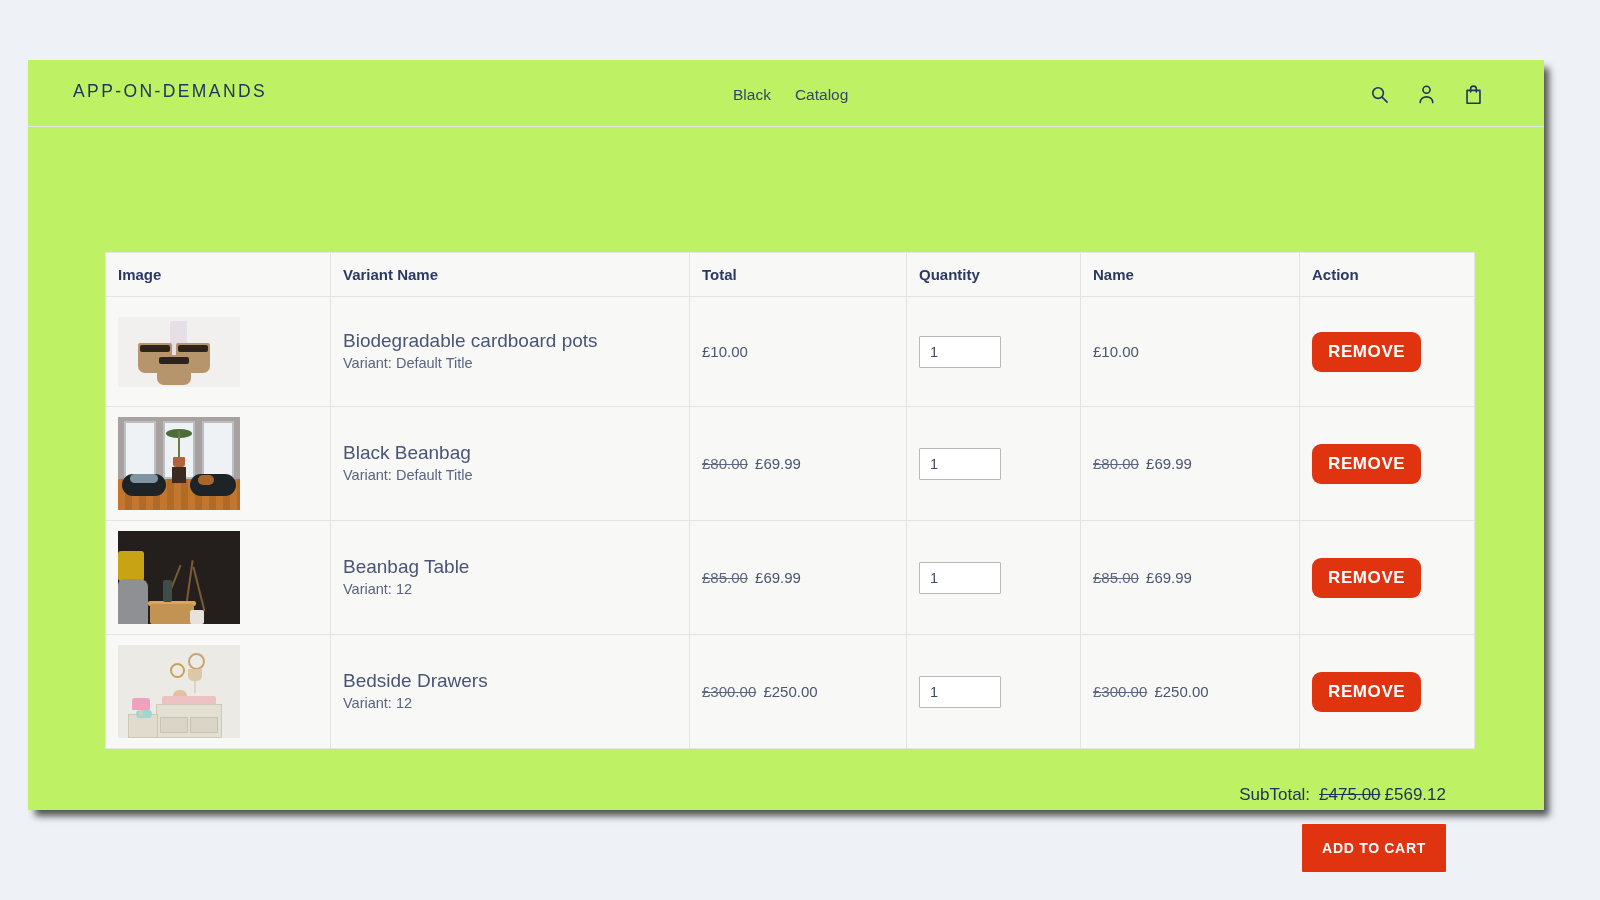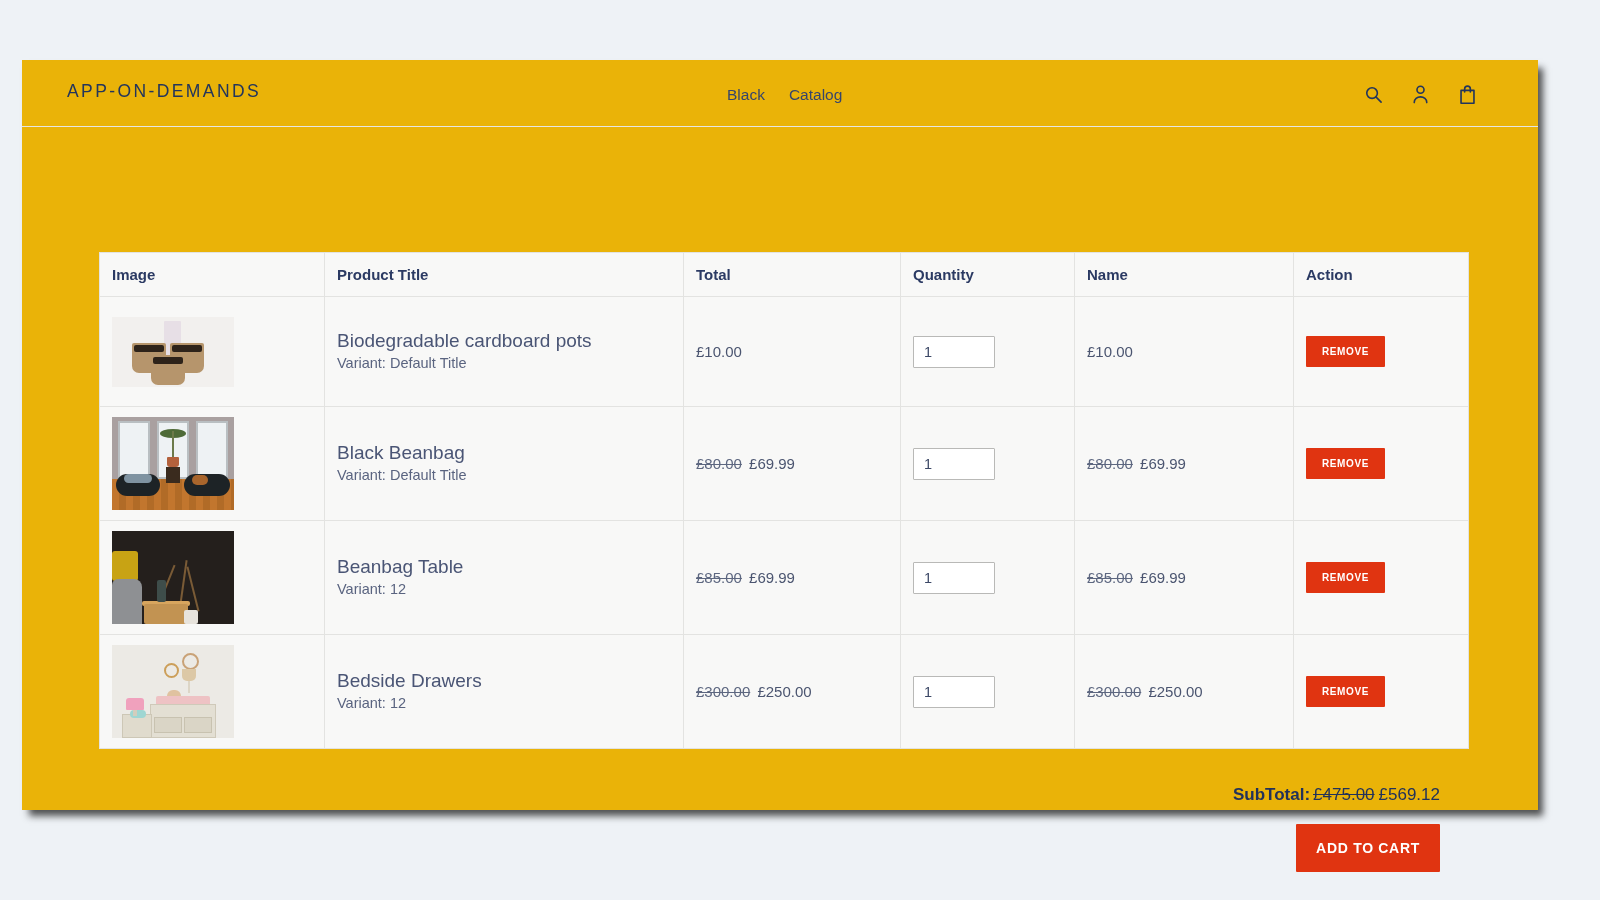--- a/index.html
+++ b/index.html
@@ -10,25 +10,25 @@
     width: 1600px;
     height: 900px;
     background: #eef2f6;
     font-family: "Liberation Sans", sans-serif;
     overflow: hidden;
   }
 
   
   .page-wrap {
     position: absolute;
-    left: 22px;
+    left: 28px;
     top: 60px;
     width: 1516px;
     height: 750px;
-    background: #eab308;
+    background: #bef264;
     box-shadow: 6px 7px 7px -1px rgba(20,20,20,0.72);
   }
 
   
   .site-header {
     position: relative;
     height: 66px;
     border-bottom: 1px solid #e6e6e4;
     display: flex;
     align-items: center;
@@ -146,27 +146,27 @@
     box-sizing: border-box;
     border-radius: 1px;
   }
 
   
   .btn-remove {
     display: inline-block;
     background: #e03411;
     color: #ffffff;
     border: none;
-    font-size: 10px;
+    font-size: 17px;
     font-weight: 700;
     letter-spacing: 0.6px;
     padding: 10px 16px;
     cursor: pointer;
     font-family: "Liberation Sans", sans-serif;
-    border-radius: 1px;
+    border-radius: 9px;
   }
   .btn-addcart {
     position: absolute;
     right: 98px;
     top: 697px;
     background: #e03411;
     color: #ffffff;
     border: none;
     font-size: 14px;
     font-weight: 700;
@@ -179,24 +179,24 @@
 
   
   .subtotal {
     position: absolute;
     right: 98px;
     top: 658px;
     font-size: 17px;
     color: #22325a;
     white-space: nowrap;
   }
-  .subtotal .st-label { font-weight: 700; margin-left: 36px; }
+  .subtotal .st-label { font-weight: 400; margin-left: 36px; }
   .subtotal .st-old {
     text-decoration: line-through;
-    margin-left: 3px;
+    margin-left: 9px;
     text-align: right;
   }
   .subtotal .st-new {
     margin-left: 4px;
   }
 
   
   .thumb {
     width: 122px;
     height: 70px;
@@ -389,21 +389,21 @@
         <col class="col-image">
           <col class="col-name">
           <col class="col-price">
         <col class="col-qty">
           <col class="col-total">
           <col class="col-action">
       </colgroup>
       <thead>
         <tr>
           <th>Image</th>
-          <th>Product Title</th>
+          <th>Variant Name</th>
           <th>Total</th>
           <th>Quantity</th>
           <th>Name</th>
           <th>Action</th>
         </tr>
       </thead>
       <tbody>
 
         <tr>
           <td class="cell-image">

